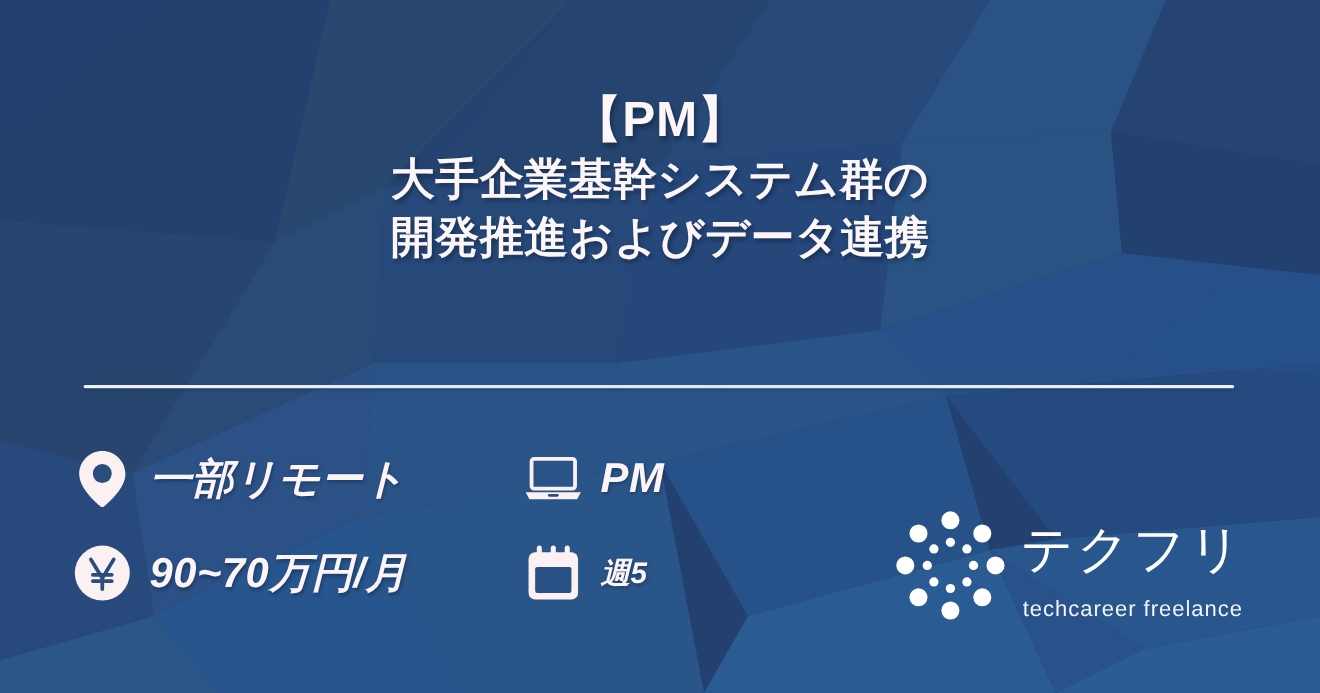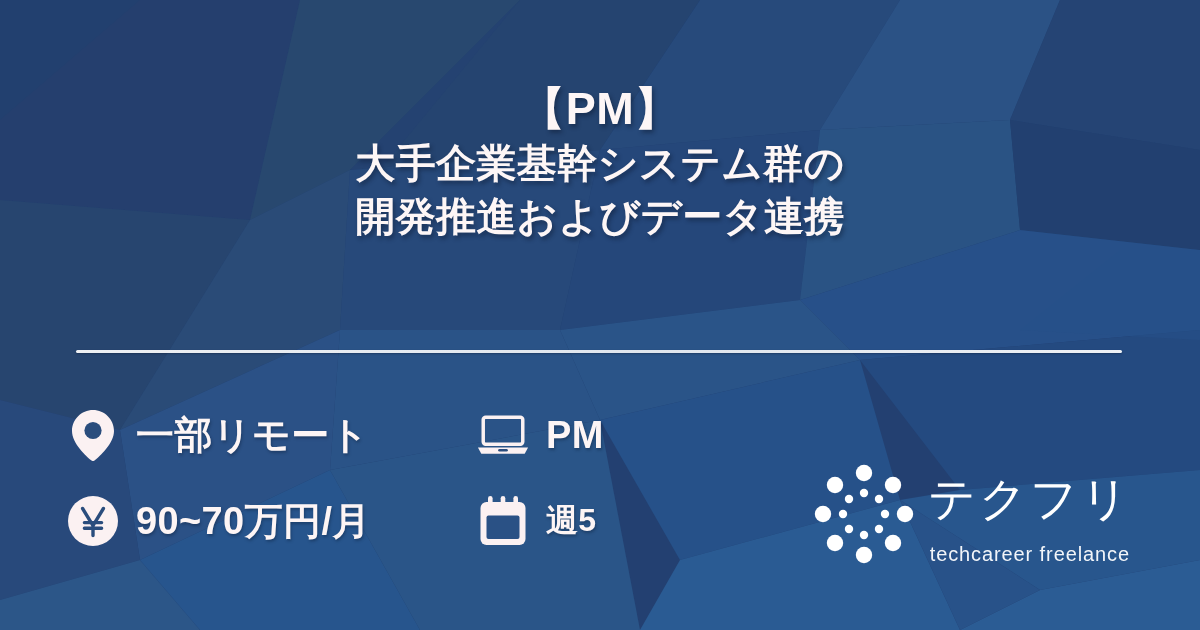--- a/index.html
+++ b/index.html
@@ -80,20 +80,21 @@
   .meta {
     position: absolute;
     left: 66px;
     top: 392px;
     width: 700px;
   }
   .meta-row {
     display: flex;
     align-items: center;
     height: 86px;
+    font-style: italic;
   }
   .meta-cell {
     display: flex;
     align-items: center;
   }
   .meta-cell.col-a { width: 410px; }
   .meta-cell.col-b { width: 280px; text-align: right; }
 
   .meta-icon {
     flex: 0 0 auto;
@@ -107,21 +108,21 @@
 
   .meta-label {
     margin-left: 16px;
     font-size: 38px;
     font-weight: bold;
     color: #fdf5f5;
     letter-spacing: 0.01em;
     white-space: nowrap;
     text-shadow: 1px 2px 3px rgba(10,22,45,0.35);
   }
-  .meta-label.small { font-size: 32px; }
+  .meta-label.small { font-size: 27px; }
 
   
   .logo {
     position: absolute;
     left: 812px;
     top: 462px;
     display: flex;
     align-items: flex-end;
   }
   .logo-mark {

